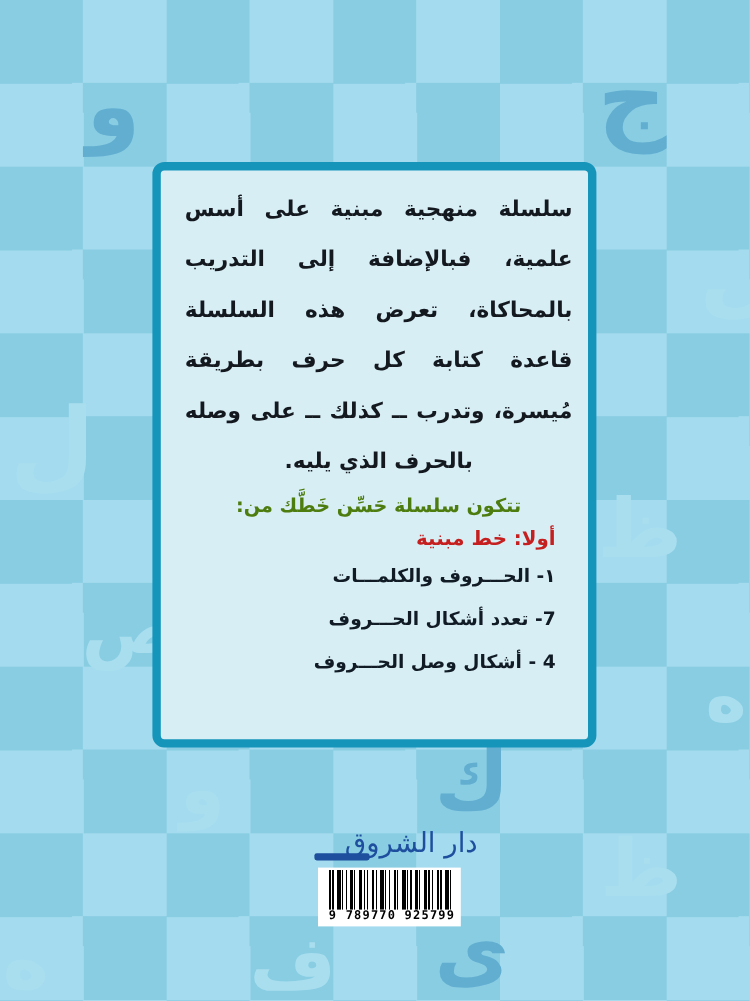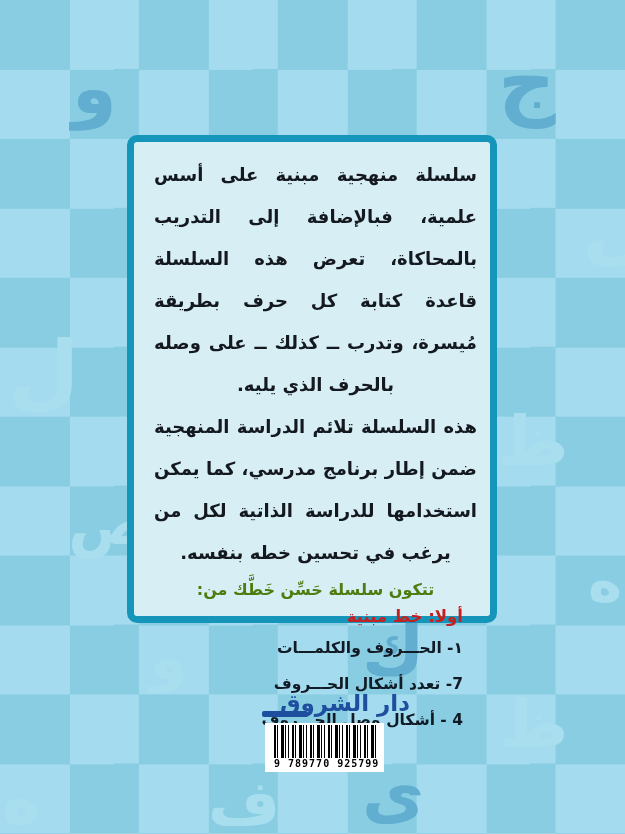--- a/index.html
+++ b/index.html
@@ -50,22 +50,22 @@
     box-sizing:border-box; z-index:3;
     display:flex; align-items:center; justify-content:center;
   }
   .badge-text{
     color:#ffffff; font-size:24px; font-weight:bold; direction:rtl; line-height:1;
     text-shadow:0 1px 1px rgba(0,0,0,.15);
   }
   
   .brand{ position:absolute; left:262px; top:690px; width:148px; height:30px; z-index:2; }
   .brand-text{
-    position:absolute; right:0; top:0; direction:rtl;
-    color:#1d4f9e; font-size:23px; font-weight:bold; line-height:26px;
+    position:absolute; right:12px; top:0; direction:rtl;
+    color:#1d4f9e; font-size:23px; font-weight:normal; line-height:26px;
     letter-spacing:-1px;
     text-align:right;
   }
   .brand-tail{
     position:absolute; left:0; bottom:3px; width:46px; height:6px;
     background:#1d4f9e; border-radius:2px;
   }
   
   .barcode{
     position:absolute; left:265px; top:723px; width:119px; height:49px;
@@ -103,21 +103,20 @@
       <span class="bg-letter" style="left: 2px; top: 768px; font-size: 66px; color: rgb(169, 222, 239);">ه</span>
       <span class="bg-letter" style="left: 208px; top: 772px; font-size: 62px; color: rgb(169, 222, 239);">ف</span>
       <span class="bg-letter" style="left: 362px; top: 760px; font-size: 68px; color: rgb(98, 174, 208);">ى</span>
     </div>
 
 
   <div class="info-box">
     <div class="info-inner">
       <div id="paragraphs">
           <div class="para">سلسلة منهجية مبنية على أسس علمية، فبالإضافة إلى التدريب بالمحاكاة، تعرض هذه السلسلة قاعدة كتابة كل حرف بطريقة مُيسرة، وتدرب ــ كذلك ــ على وصله بالحرف الذي يليه.</div>
-          <div class="para">هذه السلسلة تلائم الدراسة المنهجية ضمن إطار برنامج مدرسي، كما يمكن استخدامها للدراسة الذاتية لكل من يرغب في تحسين خطه بنفسه.</div>
         </div>
       <div class="series-intro">تتكون سلسلة حَسِّن خَطَّك من:</div>
       <div class="sections" id="sections">
           <div class="section-col">
             <span class="section-title">أولا: خط مبنية</span>
             <div class="section-item">١- الحـــروف والكلمـــات</div>
             <div class="section-item">7- تعدد أشكال الحـــروف</div>
             <div class="section-item">4 - أشكال وصل الحـــروف</div>
           </div>
         </div>

